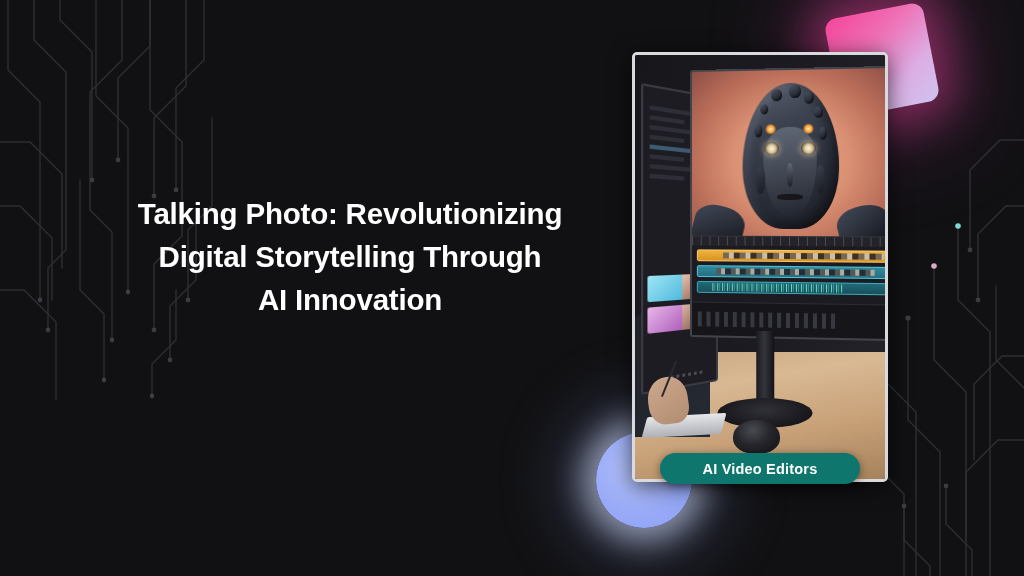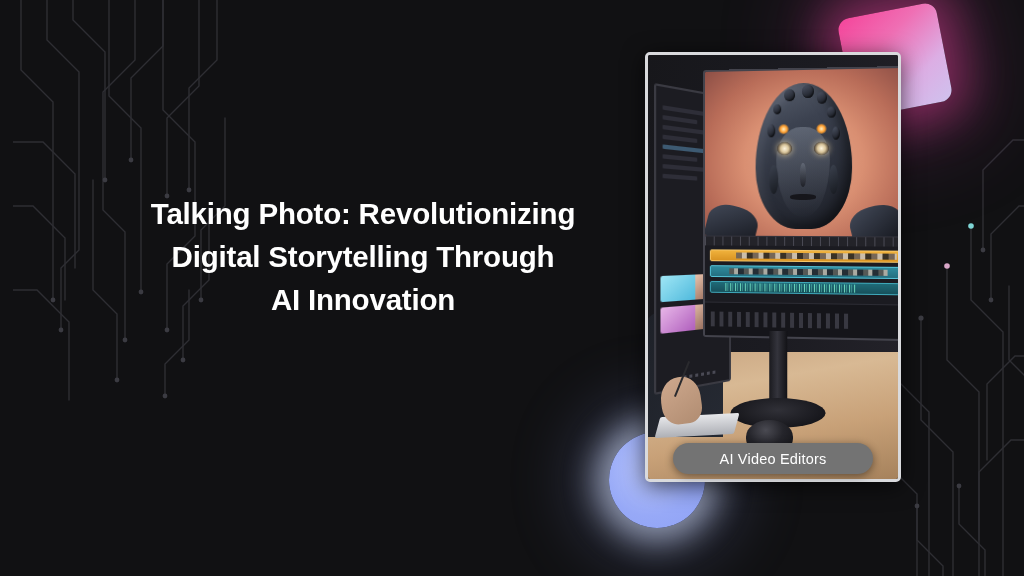--- a/index.html
+++ b/index.html
@@ -2,21 +2,21 @@
 <html><head>
 <meta charset="utf-8">
 <style>
   * { margin:0; padding:0; box-sizing:border-box; }
   html,body { width:1024px; height:576px; overflow:hidden; }
   body {
     background:#111113;
     font-family:"Liberation Sans", sans-serif;
     position:relative;
   }
-  .stage { position:absolute; inset:0; overflow:hidden; background:#111113;margin-left:13px; }
+  .stage { position:absolute; inset:0; overflow:hidden; background:#111113; }
 
   
   .circuits { position:absolute; inset:0; pointer-events:none; }
   .circuits svg { position:absolute; top:0; left:0; }
 
   
   .headline {
     position:absolute;
     left:100px; top:192px;
     width:500px;
@@ -278,27 +278,27 @@
   }
   .mouse {
     position:absolute; left:39%; top:86%; width:19%; height:8%;
     background:radial-gradient(ellipse at 42% 30%,#4a4a52 0%,#25252b 45%,#121216 100%);
     border-radius:50% 50% 46% 46%;
   }
 
   
   .badge {
     position:absolute;
-    left:660px; top:443px;
+    left:660px; top:453px;
     width:200px; height:31px;
-    background:#737373;
+    background:#0f766e;
     border-radius:16px;
     color:#ffffff;
     font-size:14.5px;
-    font-weight:normal;
+    font-weight:bold;
     display:flex; align-items:center; justify-content:center;
     letter-spacing:.2px;
     box-shadow:0 2px 9px rgba(0,0,0,0.45);
     z-index:6;
   }
 </style>
 </head>
 <body>
 
 <div class="stage">

